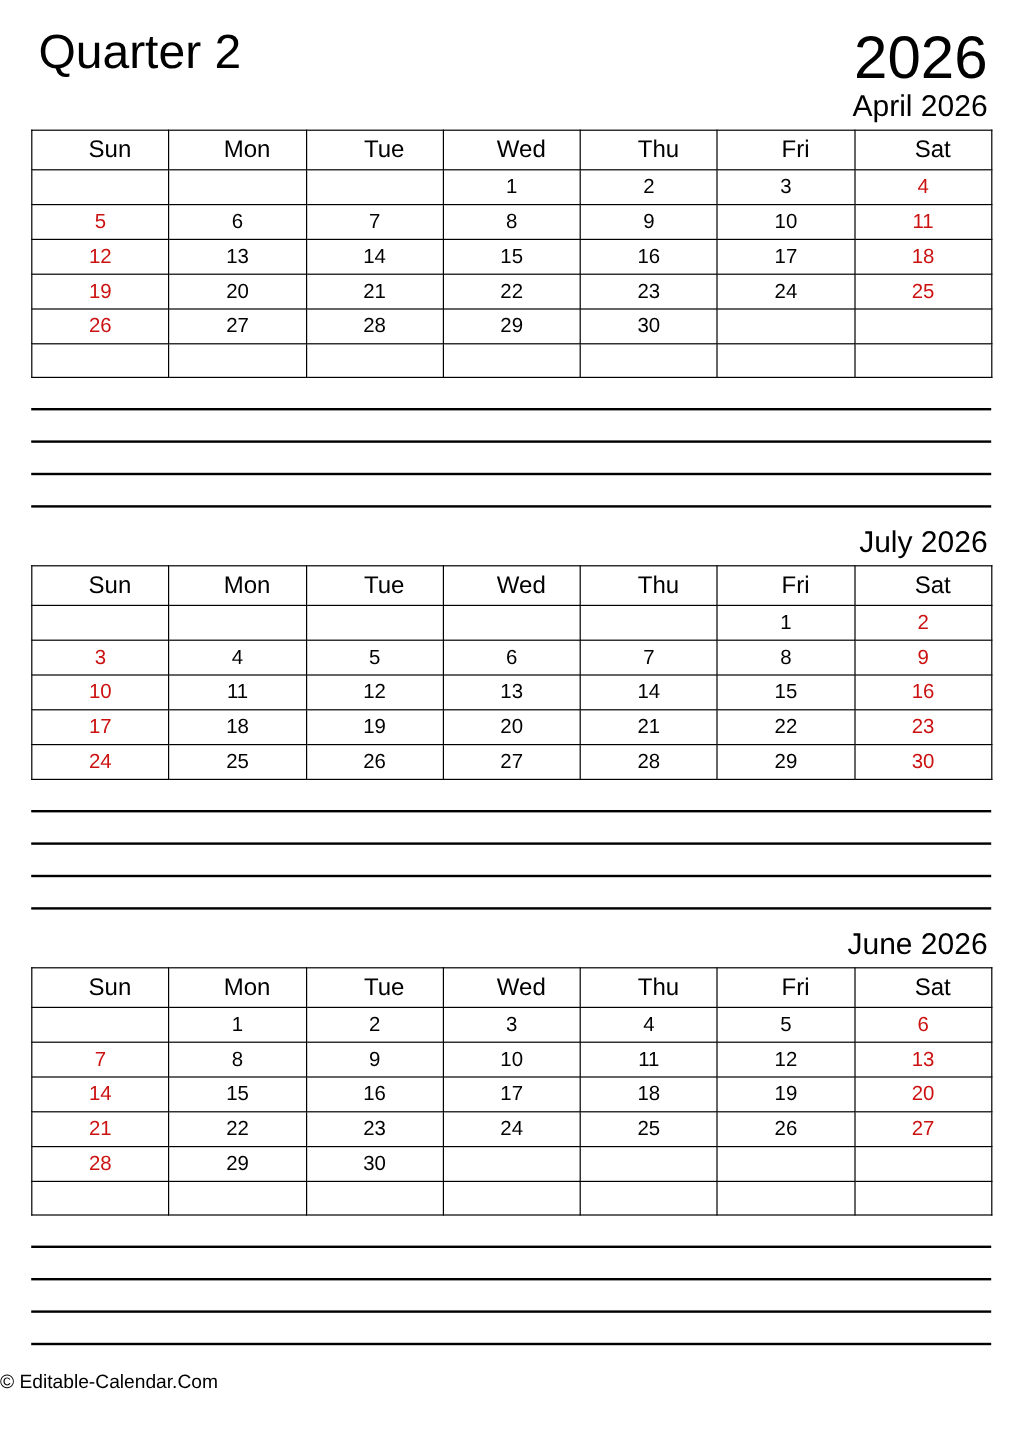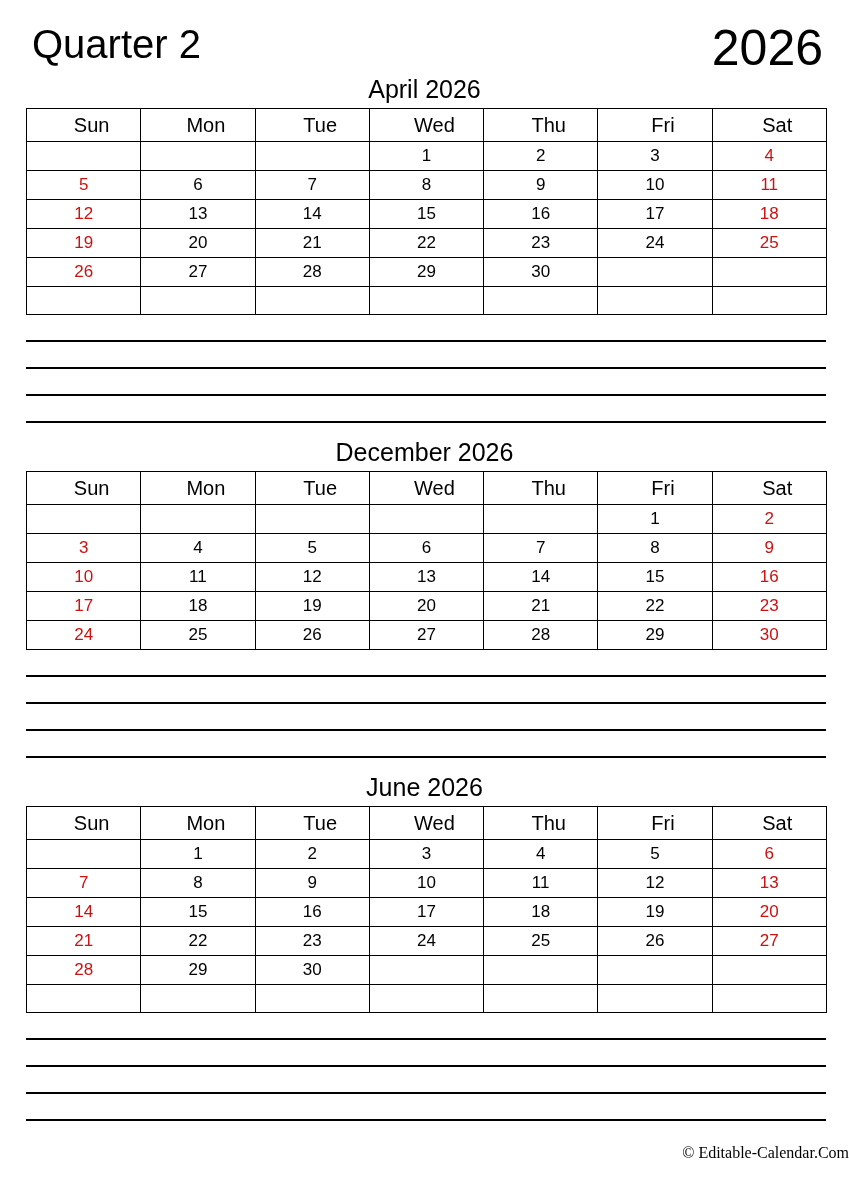--- a/index.html
+++ b/index.html
@@ -48,21 +48,21 @@
     font-weight: normal;
     line-height: 44px;
     white-space: nowrap;
   }
 
   
   .month-block {
     margin: 0 26px 0 26px;
   }
   .month-title {
-    text-align: center;
+    text-align: right;
     font-size: 25px;
     line-height: 30px;
     font-weight: normal;
     padding: 0 0 4px 0;
     white-space: nowrap;
   }
 
   table.cal {
     width: 800px;
     border-collapse: collapse;
@@ -98,25 +98,24 @@
   }
   .note-line {
     width: 800px;
     height: 0;
     border-bottom: 2px solid #000000;
   }
   .note-gap { height: 25px; }
 
   
   .footer {
-    text-align: right;
+    text-align: left;
     font-size: 16px;
     line-height: 20px;
     margin-top: 14px;
-    font-family: Liberation Serif, serif;
   }
 
   .spacer-sm { height: 14px; }
   .spacer-xs { height: 8px; }
 </style>
 </head>
 <body>
 
 <div class="page">
 
@@ -203,21 +202,21 @@
         <div class="note-line"></div>
         <div class="note-gap"></div>
         <div class="note-line"></div>
         <div class="note-gap"></div>
         <div class="note-line"></div>
         <div class="note-gap"></div>
         <div class="note-line"></div>
       </div>
       <div class="spacer-sm"></div>
       <div class="month-block">
-        <div class="month-title">December 2026</div>
+        <div class="month-title">July 2026</div>
         <table class="cal">
           <thead>
             <tr>
               <th>Sun</th>
               <th>Mon</th>
               <th>Tue</th>
               <th>Wed</th>
               <th>Thu</th>
               <th>Fri</th>
               <th>Sat</th>

